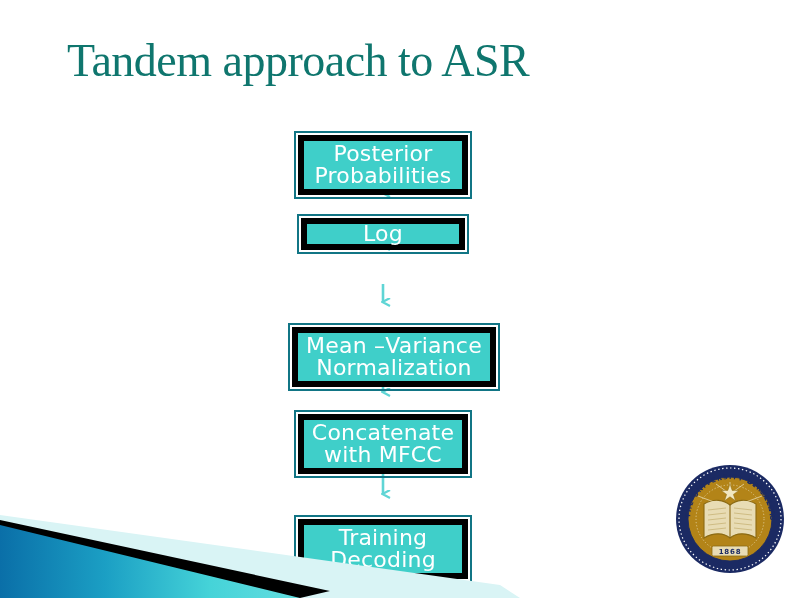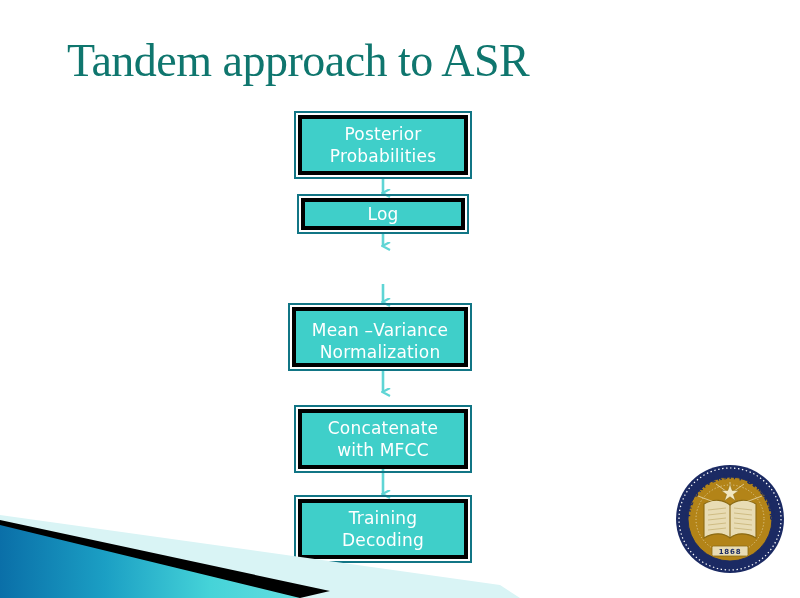--- a/index.html
+++ b/index.html
@@ -40,44 +40,45 @@
     position: absolute;
     left: 0;
     top: 0;
     width: 800px;
     height: 598px;
   }
   .node {
     position: absolute;
     box-sizing: border-box;
     background: #3FCFC9;
-    border: 4px solid #000000;
+    border: 6px solid #000000;
     outline: 2px solid #117585;
     outline-offset: 2px;
     color: #ffffff;
     font-family: "DejaVu Sans", sans-serif;
-    font-size: 17px;
+    font-size: 22px;
     line-height: 22px;
     text-align: center;
     display: flex;
     align-items: center;
     justify-content: center;
     letter-spacing: 0.2px;
+    margin-top: 20px;
   }
   .node .txt {
     display: block;
     padding: 0 6px;
     white-space: pre-line;
   }
 
   .n1 { left: 298px; top: 115px; width: 170px; height: 60px; }
   .n2 { left: 301px; top: 198px; width: 164px; height: 32px; text-align: center; }
   .n3 { left: 301px; top: 251px; width: 164px; height: 29px; }
-  .n4 { left: 292px; top: 307px; width: 176px; height: 60px; align-items: flex-end; }
-  .n5 { left: 298px; top: 409px; width: 170px; height: 60px; }
+  .n4 { left: 292px; top: 307px; width: 204px; height: 60px; }
+  .n5 { left: 298px; top: 394px; width: 170px; height: 60px; }
   .n6 { left: 298px; top: 499px; width: 170px; height: 60px; }
 
   
   #arrows {
     position: absolute;
     left: 0;
     top: 0;
     width: 800px;
     height: 598px;
     pointer-events: none;

